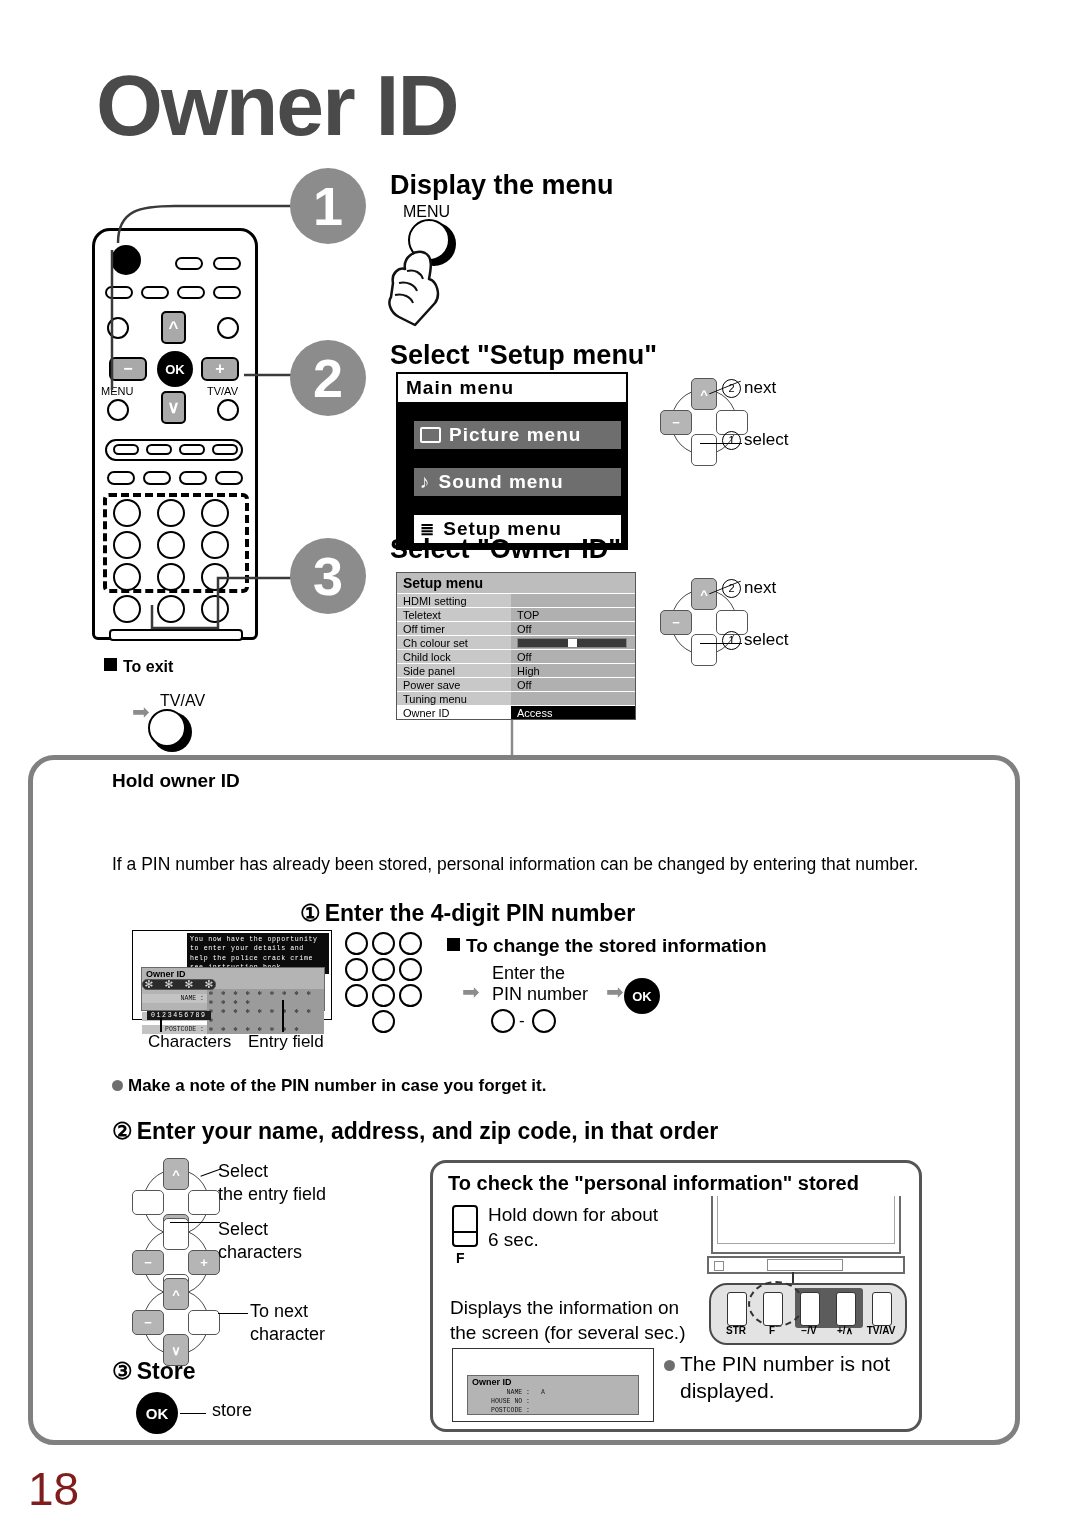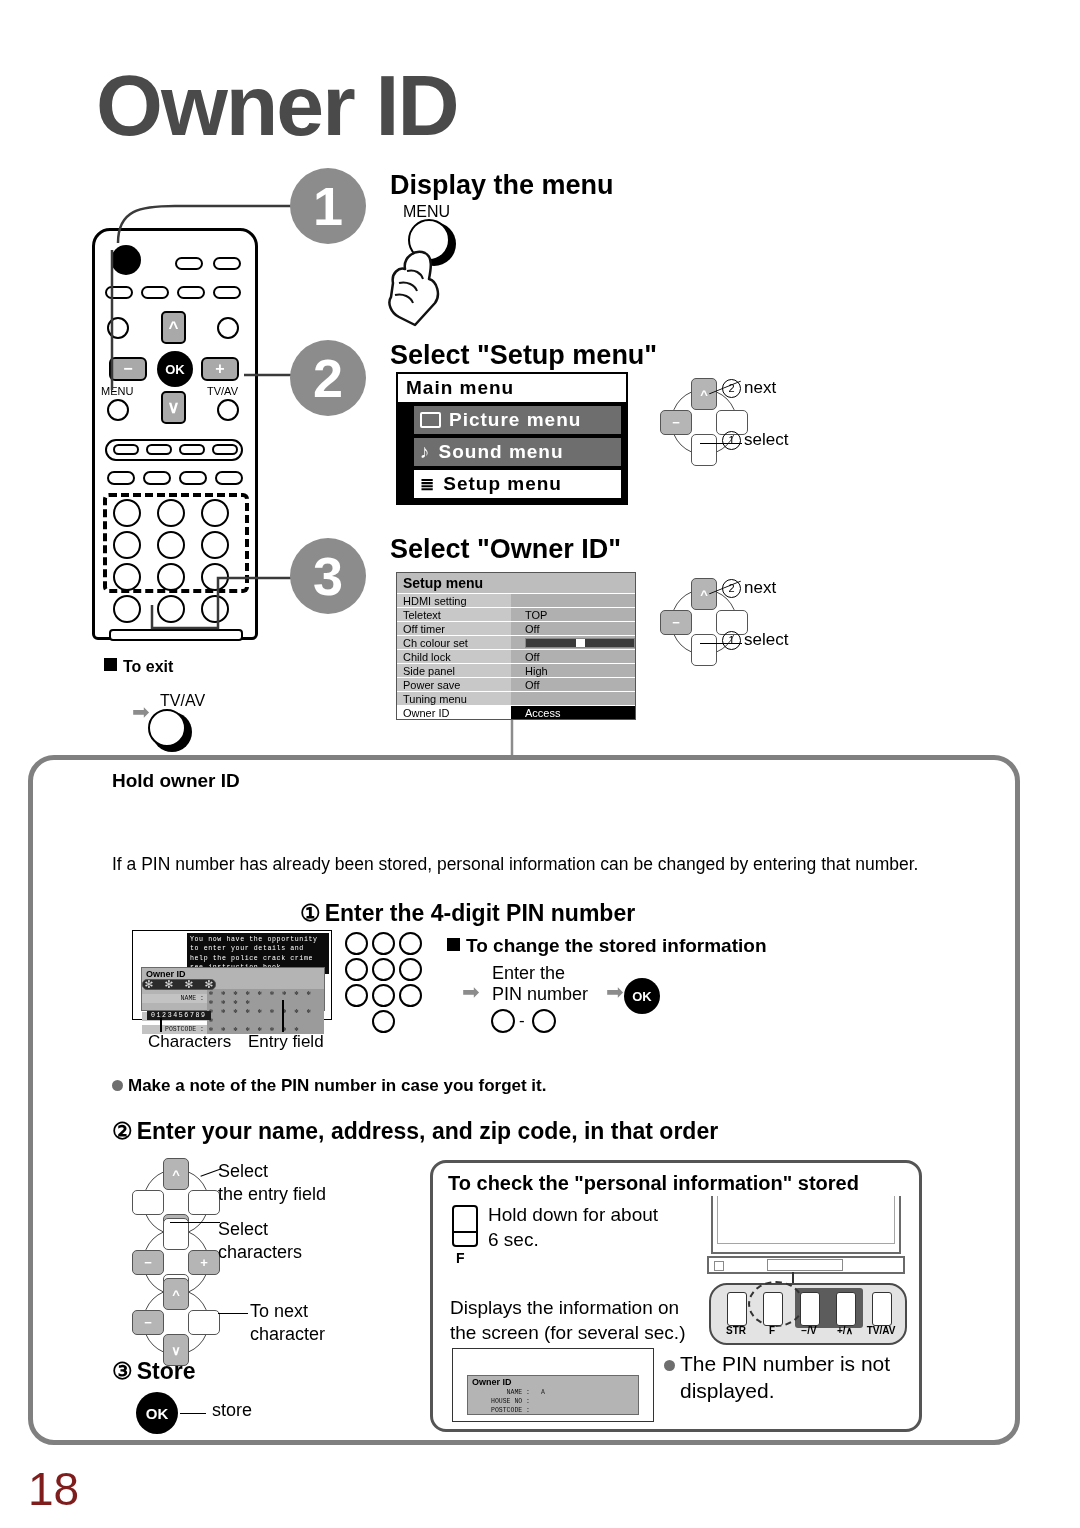--- a/index.html
+++ b/index.html
@@ -34,31 +34,31 @@
   .r-ok{position:absolute;border-radius:50%;background:#000;color:#fff;
         display:flex;align-items:center;justify-content:center;font-size:13px;font-weight:bold;}
   .r-lbl{position:absolute;font-size:11px;color:#000;}
   .dashed-box{position:absolute;border:4px dashed #000;box-sizing:border-box;}
 
   
   .mainmenu{position:absolute;left:396px;top:372px;width:232px;background:#000;
             border:2px solid #000;box-sizing:border-box;padding:0 0 5px 0;}
   .mm-title{background:#fff;color:#000;font-size:19px;font-weight:bold;
             padding:3px 8px;letter-spacing:1px;}
-  .mm-item{margin:4px 5px 0 16px;padding:3px 6px;font-size:19px;font-weight:bold;
+  .mm-item{margin:19px 5px 0 16px;padding:3px 6px;font-size:19px;font-weight:bold;
            letter-spacing:1px;display:flex;align-items:center;gap:8px;}
   .mm-item.gray{background:#6e6e6e;color:#fff;}
   .mm-item.white{background:#fff;color:#000;}
 
   .setupmenu{position:absolute;left:396px;top:572px;width:240px;
              border:1px solid #555;box-sizing:border-box;background:#bdbdbd;}
   .sm-title{background:#bdbdbd;color:#000;font-size:14px;font-weight:bold;padding:2px 6px;}
   .sm-row{display:flex;font-size:11px;border-top:1px solid #fff;height:13px;align-items:center;}
   .sm-lbl{width:108px;padding-left:6px;background:#c8c8c8;height:100%;display:flex;align-items:center;}
-  .sm-val{flex:1;padding-left:14px;background:#b0b0b0;height:100%;display:flex;align-items:center;}
+  .sm-val{flex:1;padding-left:6px;background:#b0b0b0;height:100%;display:flex;align-items:center;}
   .sm-row.hl .sm-lbl{background:#fff;}
   .sm-row.hl .sm-val{background:#000;color:#fff;}
   .slider{width:108px;height:8px;background:#3a3a3a;border:1px solid #888;position:relative;}
   .slider i{position:absolute;left:46%;top:0;width:9px;height:100%;background:#fff;}
 
   
   .dpad{position:absolute;width:86px;height:86px;}
   .dpad .ring{position:absolute;left:11px;top:11px;width:64px;height:64px;
               border:1.5px solid #4a4a4a;border-radius:50%;}
   .dk{position:absolute;border:1.5px solid #555;border-radius:5px;background:#fff;

